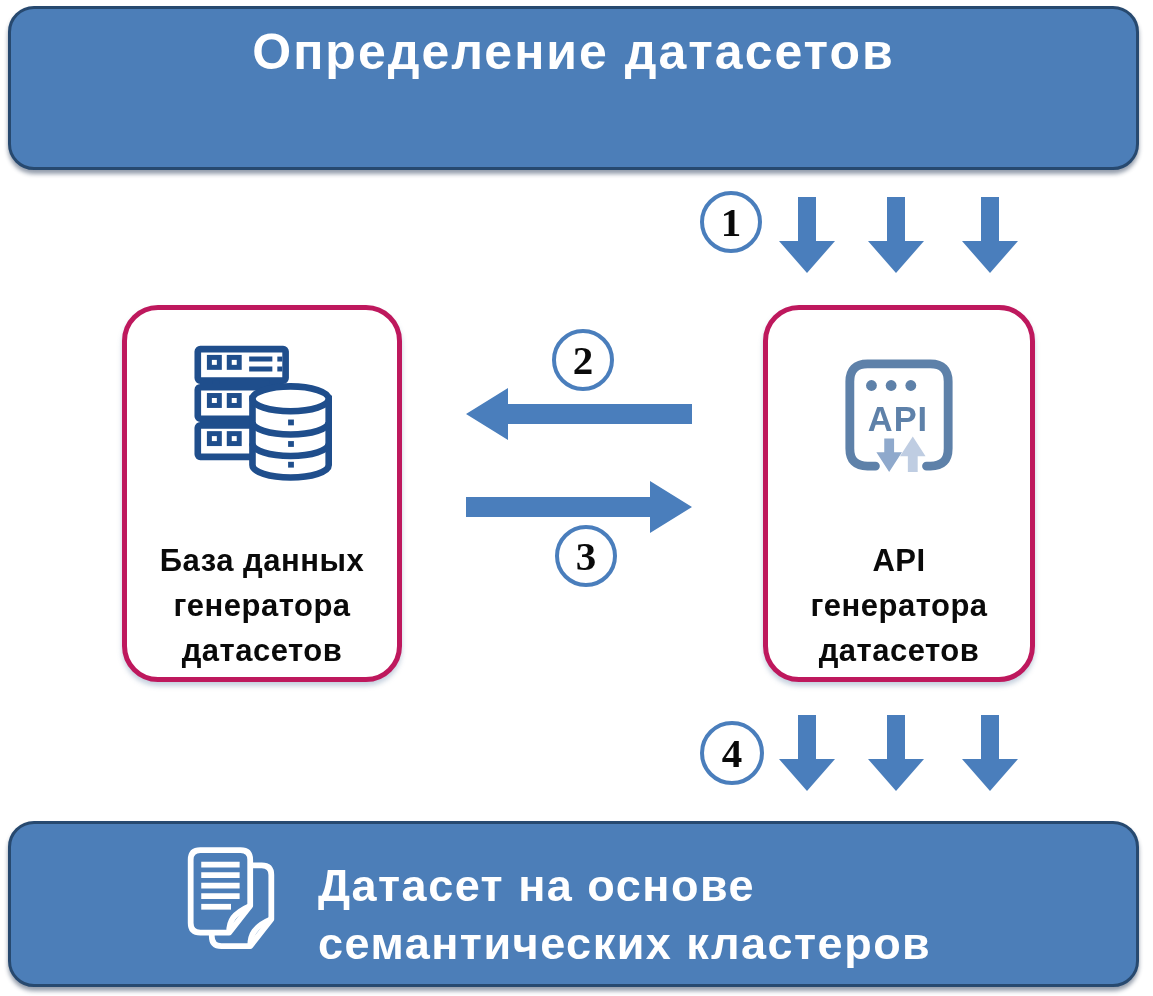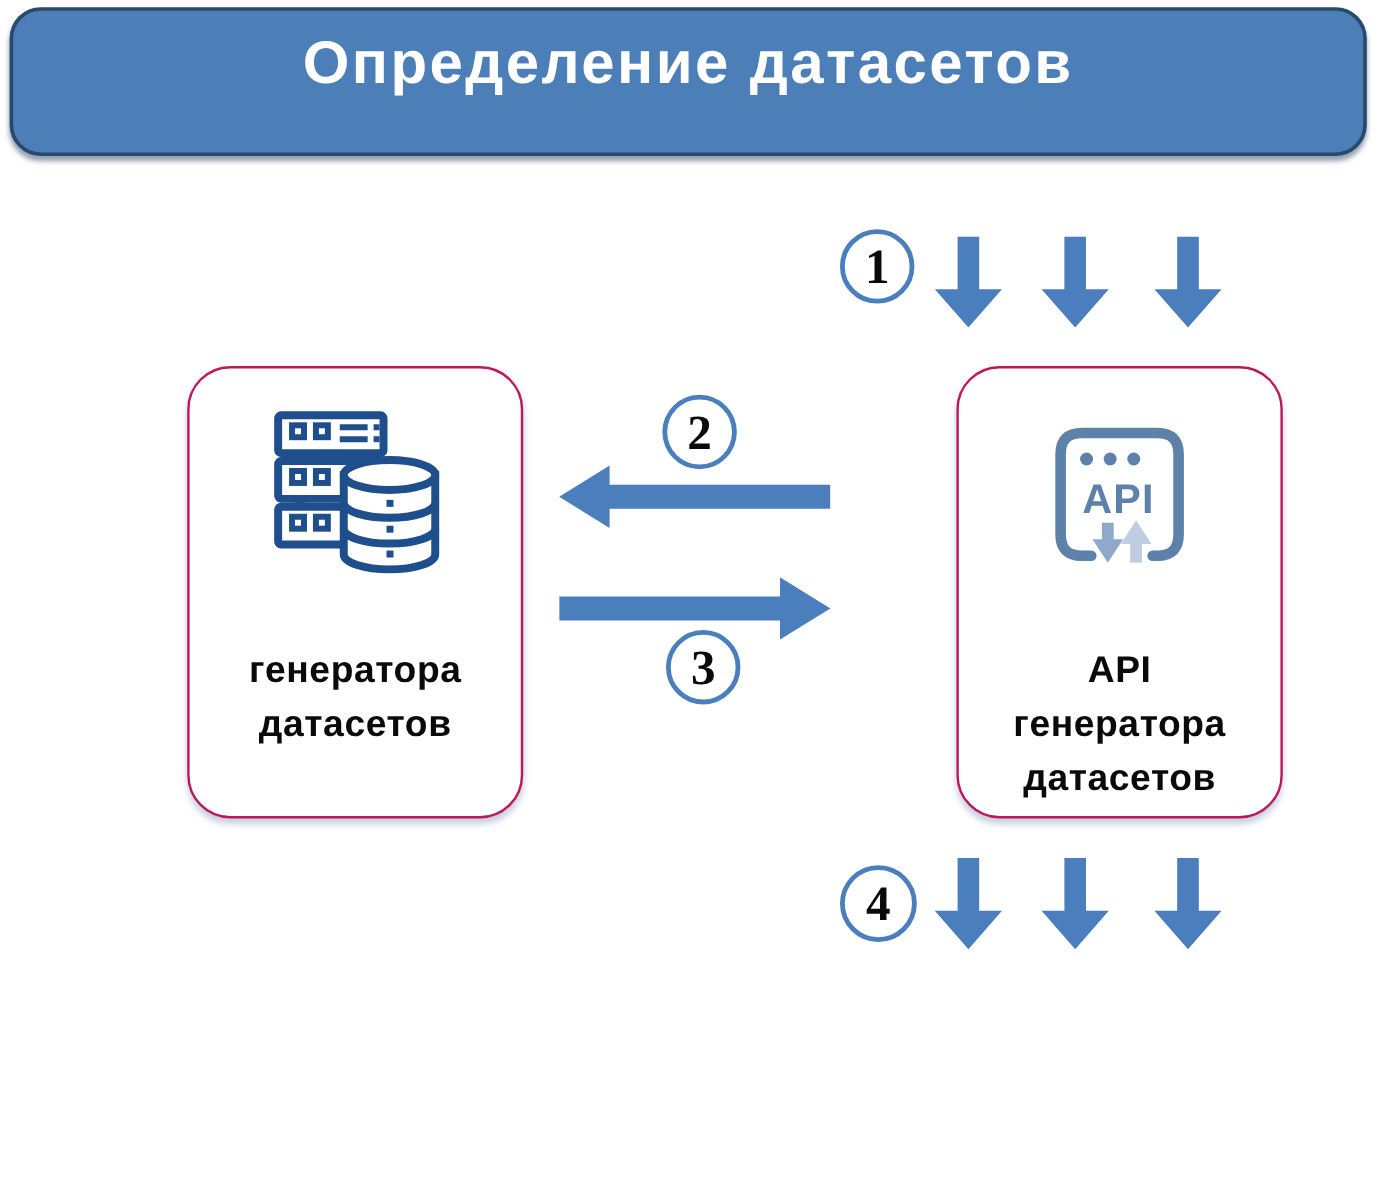--- a/index.html
+++ b/index.html
@@ -6,21 +6,21 @@
   .canvas{
     position:relative;width:1153px;height:996px;background:#ffffff;overflow:hidden;
     font-family:"Liberation Sans","DejaVu Sans",sans-serif;
   }
   
   .banner{
     position:absolute;left:8px;width:1131px;background:#4C7EB8;
     border:3px solid #27496F;border-radius:26px;box-sizing:border-box;
     box-shadow:0 4px 4px rgba(20,40,70,.45);
   }
-  .banner.top{top:6px;height:124px;}
+  .banner.top{top:6px;height:164px;}
   .banner.bottom{top:821px;height:166px;}
   .banner-title{
     position:absolute;left:0;right:0;top:14px;text-align:center;
     color:#ffffff;font-size:50px;font-weight:800;letter-spacing:2px;
   }
   .filter-btn{
     position:absolute;top:86px;height:52px;width:504px;
     border:4px solid #ffffff;border-radius:12px;box-sizing:border-box;
     display:flex;align-items:center;justify-content:center;
     color:#ffffff;font-size:29px;font-weight:700;letter-spacing:2px;
@@ -32,23 +32,22 @@
   .step-circle{
     position:absolute;width:62px;height:62px;border:4px solid #4A7EBC;border-radius:50%;
     background:#ffffff;box-sizing:border-box;display:flex;align-items:center;justify-content:center;
     color:#0a0a0a;font-size:41px;font-weight:800;font-family:"Liberation Serif","DejaVu Serif",serif;
   }
   
   .arrow-svg{position:absolute;display:block;}
   
   .node-box{
     position:absolute;top:305px;height:377px;background:#ffffff;
-    border:2px solid #be185d;border-radius:36px;box-sizing:border-box;
+    border:5px solid #be185d;border-radius:36px;box-sizing:border-box;
     box-shadow:0 4px 5px rgba(90,120,160,.35);
-    margin-left:34px;
   }
   .node-box.db{left:122px;width:280px;}
   .node-box.api{left:763px;width:272px;}
   .node-icon{position:absolute;left:50%;transform:translateX(-50%);}
   .node-label{
     position:absolute;left:0;right:0;top:228px;text-align:center;
     color:#0a0a0a;font-size:31px;font-weight:800;line-height:45px;letter-spacing:.5px;
   }
   
   .footer-icon{position:absolute;left:172px;top:22px;}
@@ -104,20 +103,21 @@
       <rect x="106" y="27" width="6" height="6" fill="#1F4E8C"></rect>
       <path d="M76 66 V146 A46 15 0 0 0 168 146 V66 Z" fill="#ffffff" stroke="#1F4E8C" stroke-width="8"></path>
       <path d="M76 94 A46 15 0 0 0 168 94" fill="none" stroke="#1F4E8C" stroke-width="8"></path>
       <path d="M76 120 A46 15 0 0 0 168 120" fill="none" stroke="#1F4E8C" stroke-width="8"></path>
       <ellipse cx="122" cy="66" rx="46" ry="15" fill="#ffffff" stroke="#1F4E8C" stroke-width="8"></ellipse>
       <rect x="119" y="91" width="7" height="7" fill="#1F4E8C"></rect>
       <rect x="119" y="117" width="7" height="7" fill="#1F4E8C"></rect>
       <rect x="119" y="142" width="7" height="7" fill="#1F4E8C"></rect>
     </svg>
     <div class="node-label">
+      <div>База данных</div>
       <div>генератора</div>
       <div>датасетов</div>
     </div>
   </div>
 
   <div class="node-box api">
     <svg class="node-icon" style="top:44px;" width="118" height="120" viewBox="0 0 120 122">
       <path d="M36 114 H28 Q10 114 10 96 V28 Q10 10 28 10 H92 Q110 10 110 28 V96 Q110 114 92 114 H88" fill="none" stroke="#5E81A9" stroke-width="9" stroke-linecap="round"></path>
       <circle cx="32" cy="32" r="5.5" fill="#5E81A9"></circle>
       <circle cx="52" cy="32" r="5.5" fill="#5E81A9"></circle>
@@ -153,14 +153,35 @@
   <svg class="arrow-svg" style="left:779px;top:714px;" width="56" height="78" viewBox="0 0 56 76">
     <polygon points="19,0 37,0 37,44 56,44 28,76 0,44 19,44" fill="#4A7EBC"></polygon>
   </svg>
   <svg class="arrow-svg" style="left:868px;top:714px;" width="56" height="78" viewBox="0 0 56 76">
     <polygon points="19,0 37,0 37,44 56,44 28,76 0,44 19,44" fill="#4A7EBC"></polygon>
   </svg>
   <svg class="arrow-svg" style="left:962px;top:714px;" width="56" height="78" viewBox="0 0 56 76">
     <polygon points="19,0 37,0 37,44 56,44 28,76 0,44 19,44" fill="#4A7EBC"></polygon>
   </svg>
 
+  <div class="banner bottom">
+    <svg class="footer-icon" width="96" height="110" viewBox="0 0 100 114">
+
+      <path d="M40 20 H82 Q92 20 92 30 V76 L70 104 H40 Q30 104 30 94 V30 Q30 20 40 20 Z" fill="#4C7EB8" stroke="#ffffff" stroke-width="6" stroke-linejoin="round"></path>
+      <path d="M70 104 C70 92 74 84 92 76" fill="none" stroke="#ffffff" stroke-width="6"></path>
+
+      <path d="M18 4 H60 Q70 4 70 14 V62 L48 90 H18 Q8 90 8 80 V14 Q8 4 18 4 Z" fill="#4C7EB8" stroke="#ffffff" stroke-width="6" stroke-linejoin="round"></path>
+      <path d="M48 90 C48 78 52 70 70 62" fill="none" stroke="#ffffff" stroke-width="6"></path>
+      <g stroke="#ffffff" stroke-width="6">
+        <line x1="19" y1="19" x2="59" y2="19"></line>
+        <line x1="19" y1="30" x2="59" y2="30"></line>
+        <line x1="19" y1="41" x2="59" y2="41"></line>
+        <line x1="19" y1="52" x2="59" y2="52"></line>
+        <line x1="19" y1="63" x2="50" y2="63"></line>
+      </g>
+    </svg>
+    <div class="footer-label">
+      <div>Датасет на основе</div>
+      <div>семантических кластеров</div>
+    </div>
+  </div>
 
 </div>
 
 </body></html>

